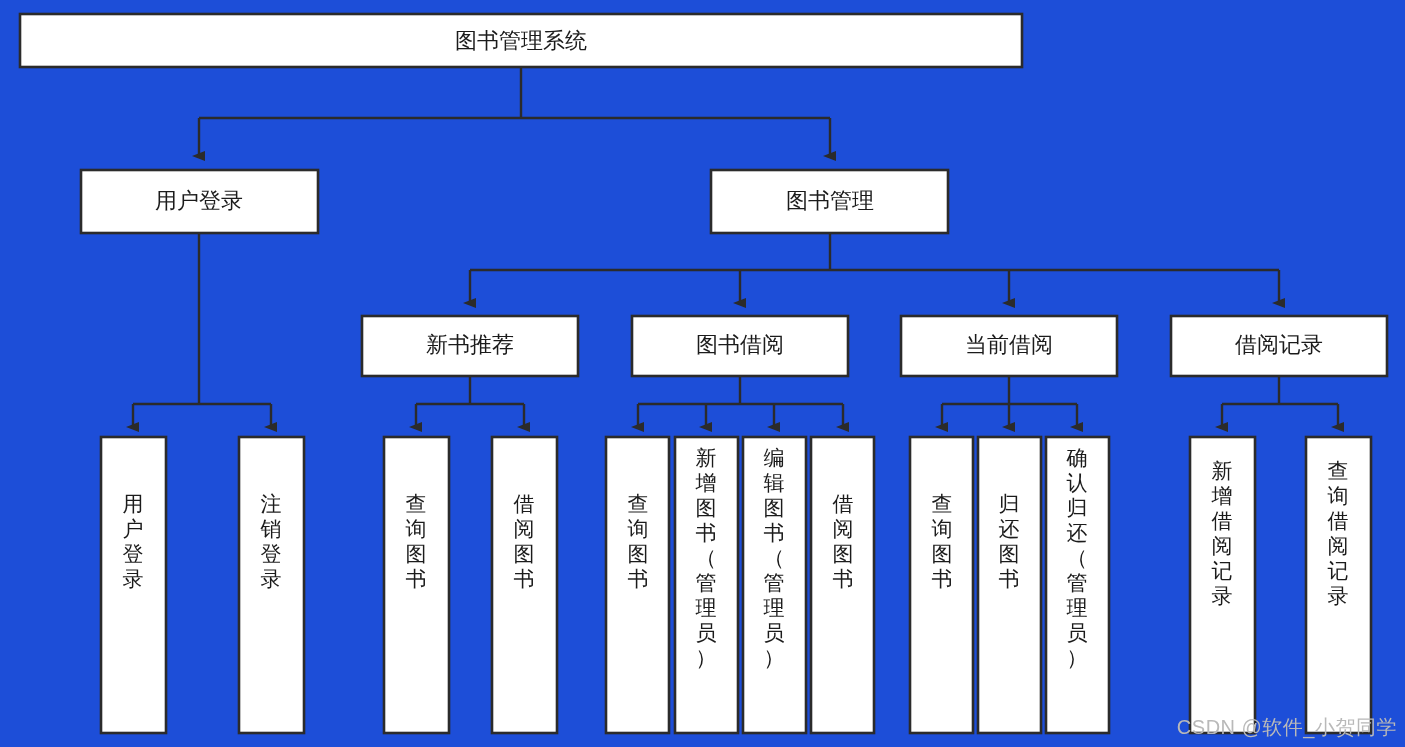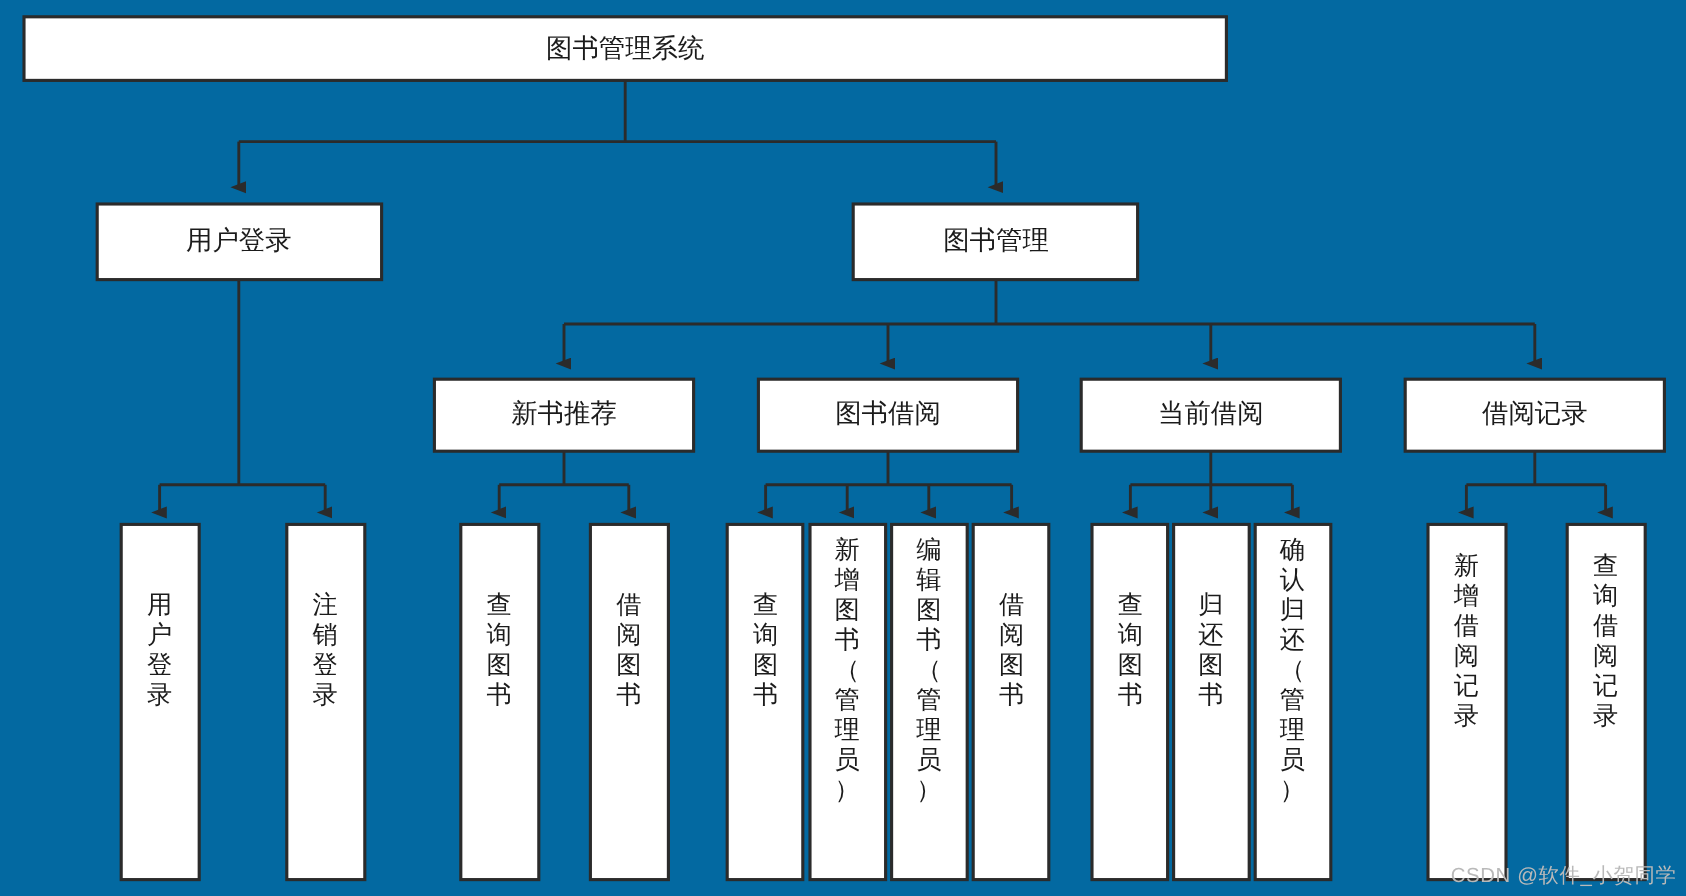--- a/index.html
+++ b/index.html
@@ -8,21 +8,21 @@
     padding: 0;
     background: #ffffff;
   }
   body {
     font-family: "Liberation Sans", "DejaVu Sans", sans-serif;
   }
   #diagram-root {
     position: relative;
     width: 1405px;
     height: 747px;
-    background: #0369a1;
+    background: #1d4ed8;
     overflow: hidden;
   }
   svg.chart-svg {
     position: absolute;
     left: 0;
     top: 0;
     width: 1405px;
     height: 747px;
     display: block;
   }
@@ -52,21 +52,21 @@
     fill: #1b1b1b;
     font-family: "Liberation Sans", "DejaVu Sans", sans-serif;
     font-size: 21px;
     text-anchor: middle;
   }
   .watermark-text {
     position: absolute;
     right: 8px;
     bottom: 6px;
     font-family: "Liberation Sans", "DejaVu Sans", sans-serif;
-    font-size: 17px;
+    font-size: 20px;
     color: #b9b9b9;
     letter-spacing: 0.5px;
     white-space: nowrap;
     pointer-events: none;
   }
 </style>
 </head>
 <body>
 
 <div id="diagram-root">

